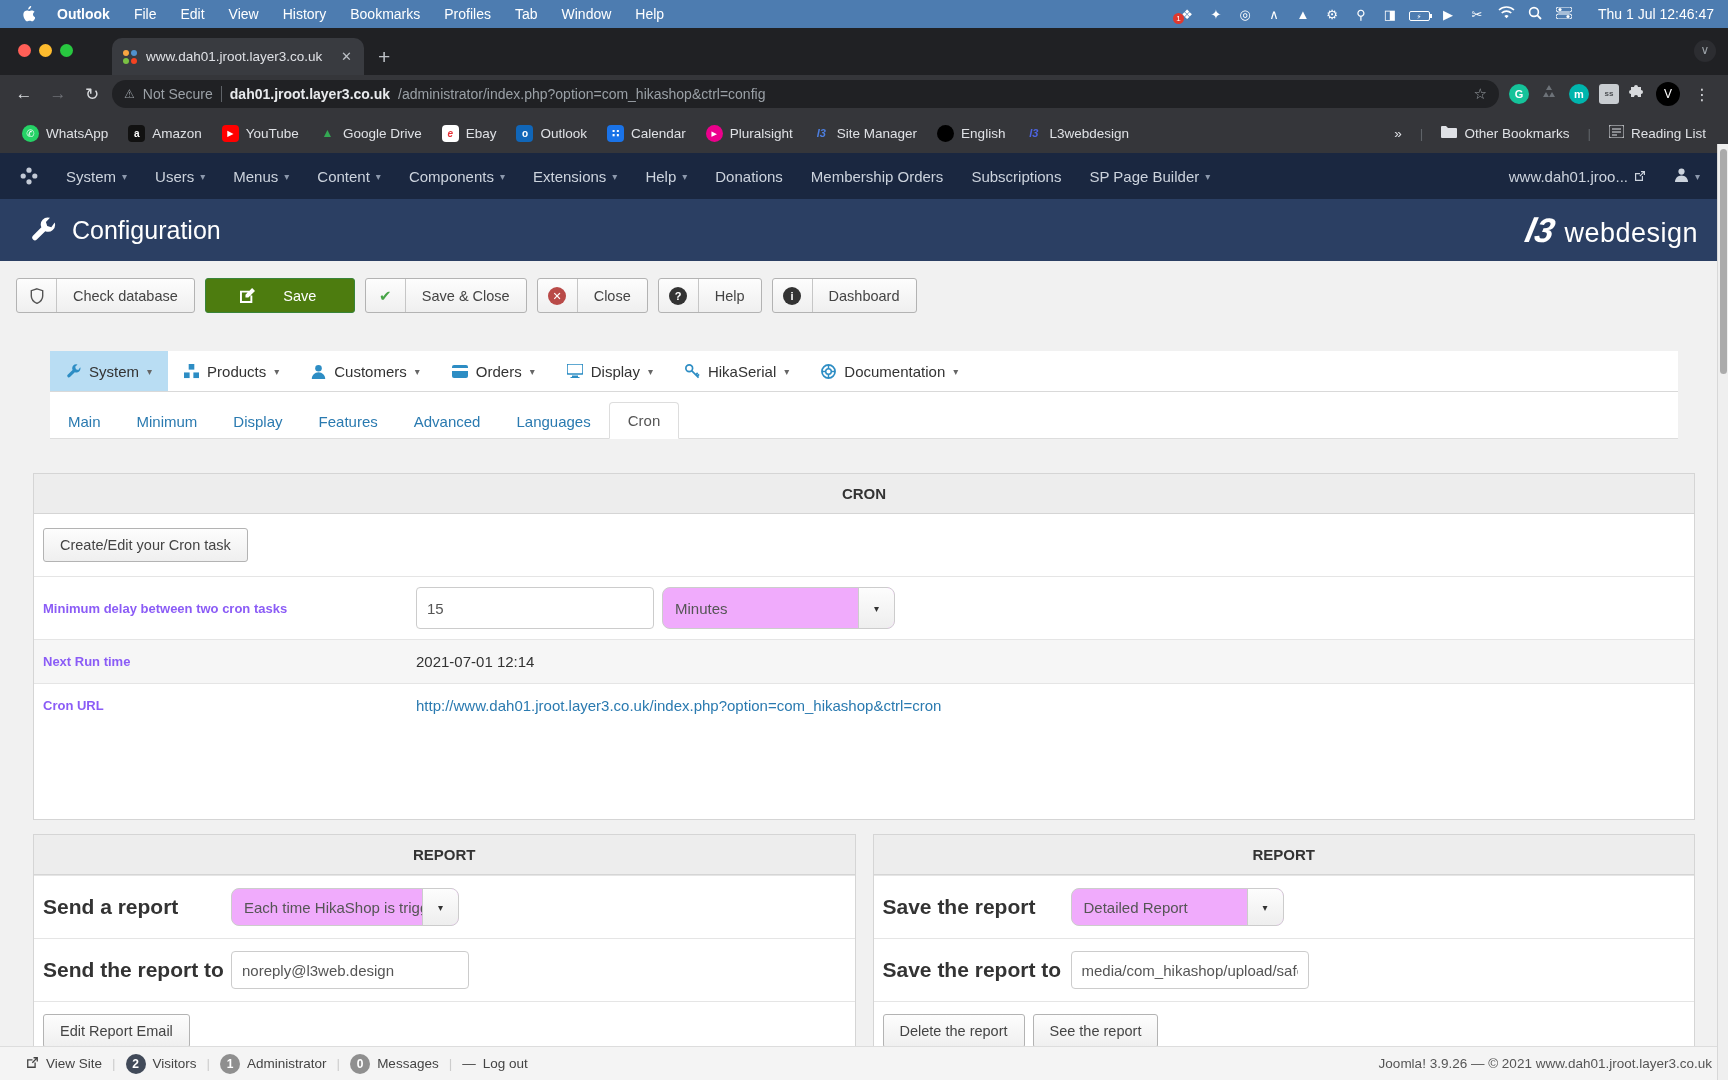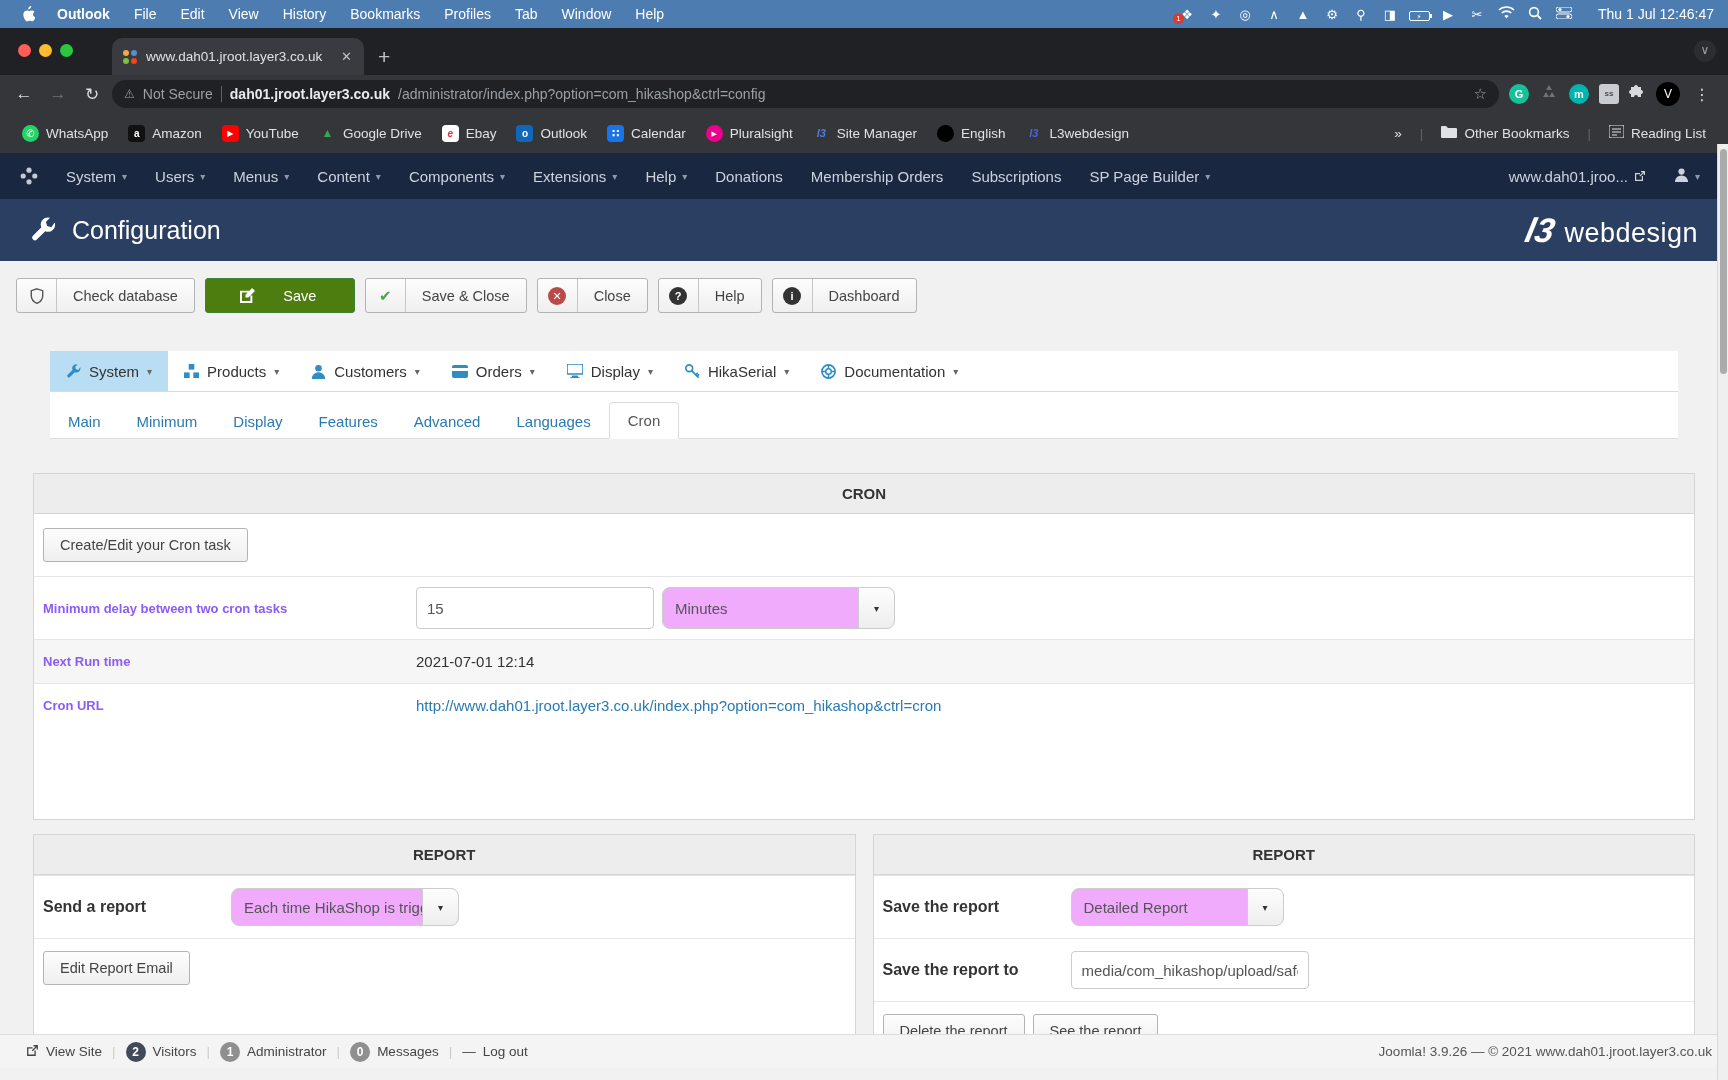--- a/index.html
+++ b/index.html
@@ -139,27 +139,27 @@
     background:#f0abfc; overflow:hidden; align-items:stretch; }
   .hk-select .val { display:flex; align-items:center; padding:0 12px; font-size:15px; color:#555; }
   .hk-select .cbox { width:36px; border-left:1px solid #ccc; background:linear-gradient(#fdfdfd,#eee);
     display:flex; align-items:center; justify-content:center; font-size:10px; color:#333; }
   .cron-spacer { height:92px; }
   .link { color:#2a7ab0; text-decoration:none; font-size:15px; }
 
   .reports { display:flex; gap:17px; margin:14px 33px 0; }
   .rpanel { flex:1; background:#fff; border:1px solid #d5d5d5; }
   .rrow { display:flex; align-items:center; border-top:1px solid #e5e5e5; padding:12px 9px; min-height:58px; }
-  .rlabel { width:188px; font-weight:bold; font-size:16px; color:#333; flex:0 0 auto; }
+  .rlabel { width:188px; font-weight:bold; font-size:21px; color:#333; flex:0 0 auto; }
   .r-select .val { max-width:190px; overflow:hidden; white-space:nowrap; }
   .r-select, .rrow input.txt { height:38px; }
   .rbtnrow { border-top:1px solid #e5e5e5; padding:12px 9px; display:flex; gap:8px; }
 
   
-  .jfooter { position:absolute; left:0; right:0; bottom:12px; height:34px; background:#f4f4f4;
+  .jfooter { position:absolute; left:0; right:0; bottom:0; height:34px; background:#f4f4f4;
     border-top:1px solid #ddd; display:flex; align-items:center; padding:0 16px; font-size:13.5px; color:#444; }
   .f-item { display:flex; align-items:center; gap:7px; padding:0 10px; white-space:nowrap; }
   .f-sep { color:#ccc; }
   .f-badge { width:20px; height:20px; border-radius:50%; background:#8f8f8f; color:#fff;
     font-size:12px; font-weight:bold; text-align:center; line-height:20px; }
   .f-badge.darker { background:#414a59; }
   .f-right { margin-left:auto; color:#555; white-space:nowrap; }
 
   
   .scrolltrack { position:absolute; right:0; top:144px; bottom:0; width:11px;
@@ -553,20 +553,24 @@
   <div class="reports">
     <div class="rpanel">
       <div class="panel-hdr">REPORT</div>
       <div class="rrow">
         <span class="rlabel">Send a report</span>
         <span class="hk-select r-select">
           <span class="val">Each time HikaShop is trigge...</span>
           <span class="cbox">▾</span>
         </span>
       </div>
+      <div class="rrow">
+        <span class="rlabel">Send the report to</span>
+        <input class="txt" value="noreply@l3web.design" style="">
+      </div>
       <div class="rbtnrow">
         <span class="gbtn">Edit Report Email</span>
       </div>
     </div>
     <div class="rpanel">
       <div class="panel-hdr">REPORT</div>
       <div class="rrow">
         <span class="rlabel">Save the report</span>
         <span class="hk-select r-select">
           <span class="val" style="width:175px;">Detailed Report</span>

